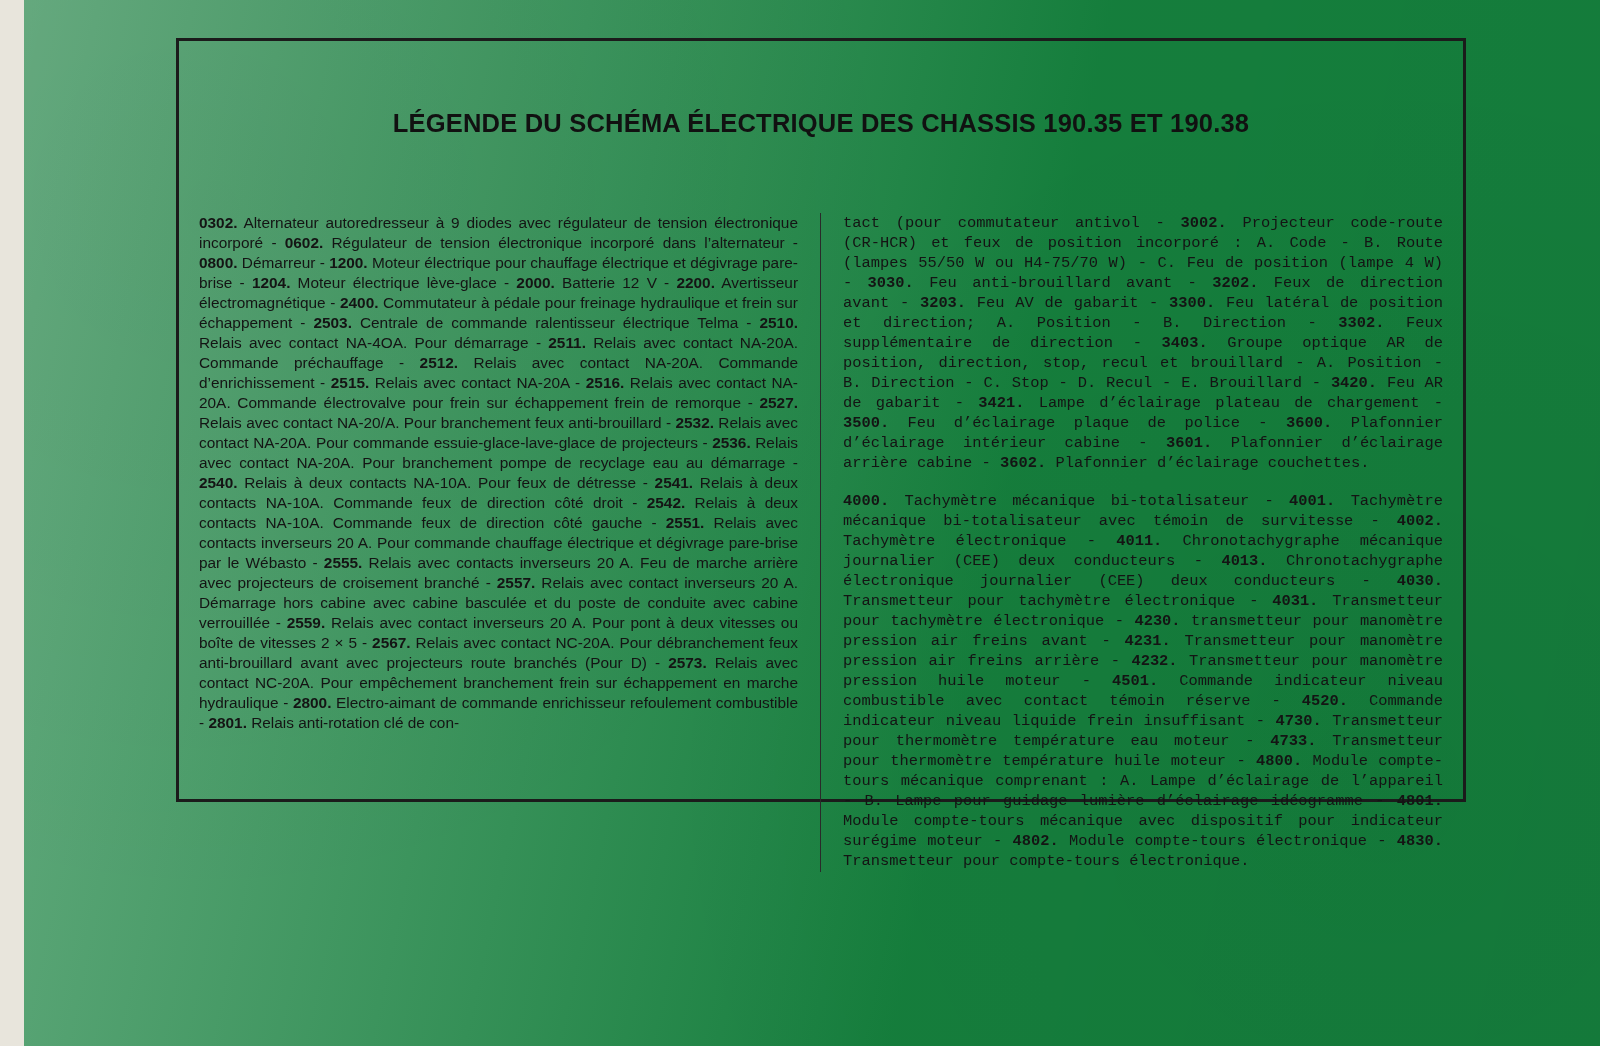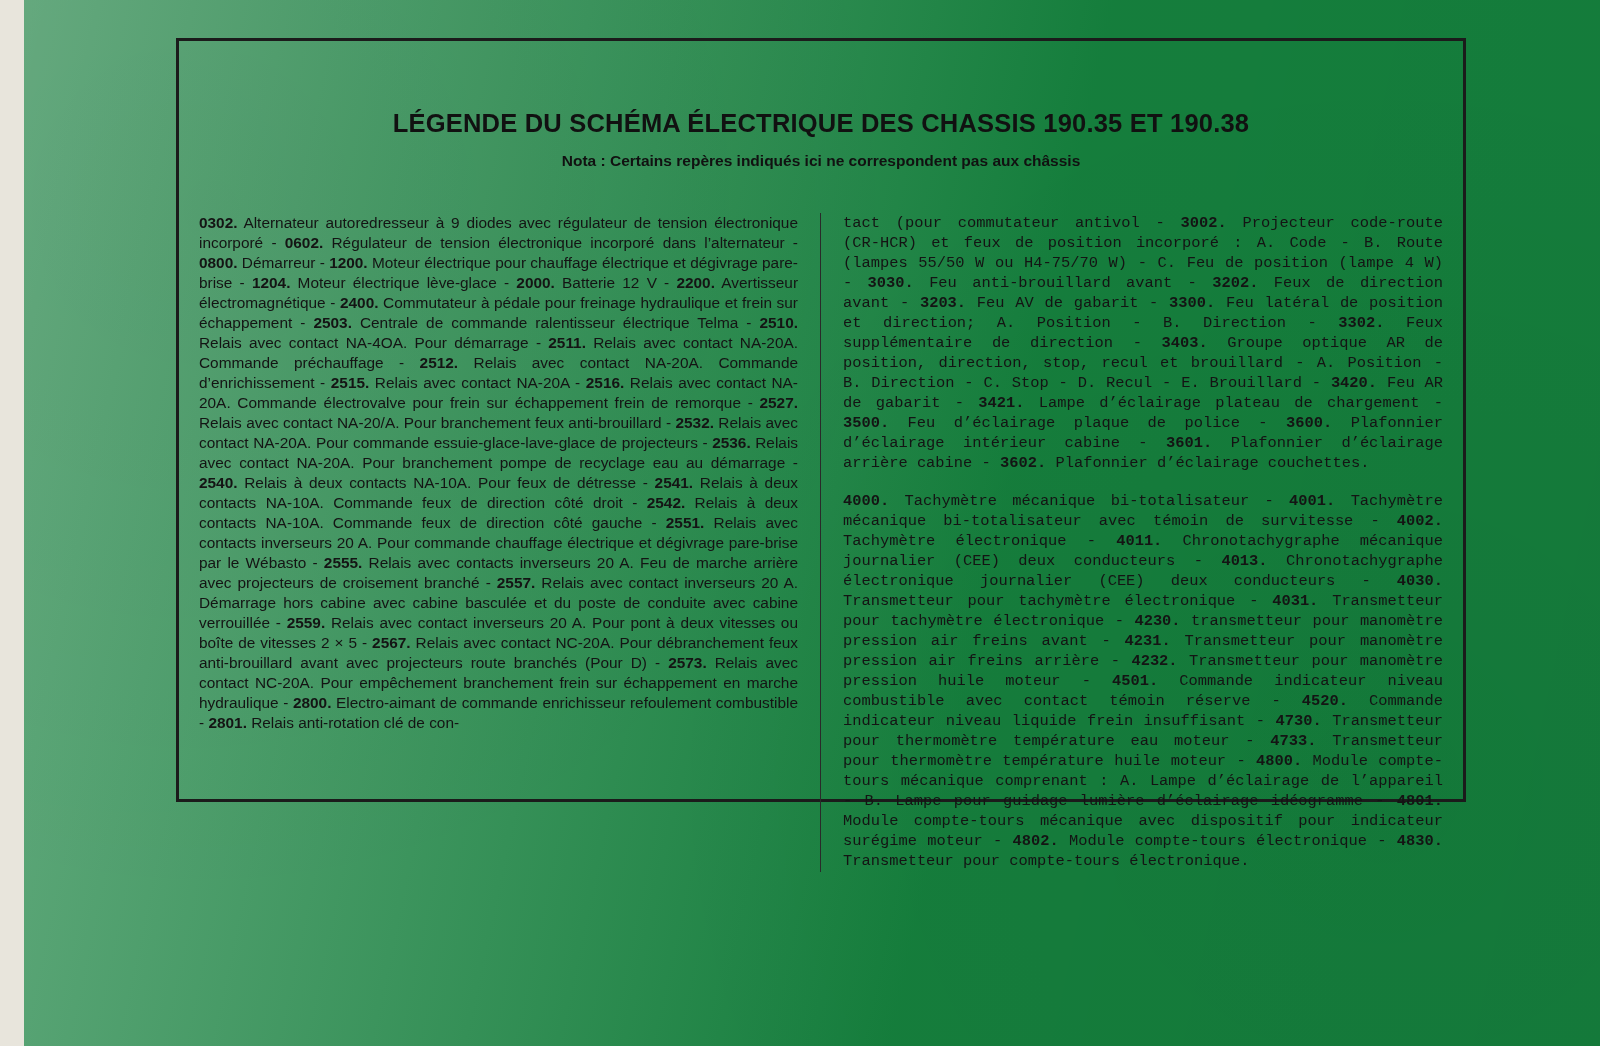--- a/index.html
+++ b/index.html
@@ -101,21 +101,20 @@
 </style>
 </head>
 <body>
 
 <div class="page">
   <div class="paper-texture"></div>
 
   <div class="frame">
 
     <div class="title">LÉGENDE DU SCHÉMA ÉLECTRIQUE DES CHASSIS 190.35 ET 190.38</div>
-    <div class="nota">Nota : Certains repères indiqués ici ne correspondent pas aux châssis</div>
 
     <div class="columns">
 
       <div class="col col-left">
         <p><b>0302.</b> Alternateur autoredresseur à 9 diodes avec régulateur de tension électronique incorporé - <b>0602.</b> Régulateur de tension électronique incorporé dans l’alternateur - <b>0800.</b> Démarreur - <b>1200.</b> Moteur électrique pour chauffage électrique et dégivrage pare-brise - <b>1204.</b> Moteur électrique lève-glace - <b>2000.</b> Batterie 12 V - <b>2200.</b> Avertisseur électromagnétique - <b>2400.</b> Commutateur à pédale pour freinage hydraulique et frein sur échappement - <b>2503.</b> Centrale de commande ralentisseur électrique Telma - <b>2510.</b> Relais avec contact NA-4OA. Pour démarrage - <b>2511.</b> Relais avec contact NA-20A. Commande préchauffage - <b>2512.</b> Relais avec contact NA-20A. Commande d’enrichissement - <b>2515.</b> Relais avec contact NA-20A - <b>2516.</b> Relais avec contact NA-20A. Commande électrovalve pour frein sur échappement frein de remorque - <b>2527.</b> Relais avec contact NA-20/A. Pour branchement feux anti-brouillard - <b>2532.</b> Relais avec contact NA-20A. Pour commande essuie-glace-lave-glace de projecteurs - <b>2536.</b> Relais avec contact NA-20A. Pour branchement pompe de recyclage eau au démarrage - <b>2540.</b> Relais à deux contacts NA-10A. Pour feux de détresse - <b>2541.</b> Relais à deux contacts NA-10A. Commande feux de direction côté droit - <b>2542.</b> Relais à deux contacts NA-10A. Commande feux de direction côté gauche - <b>2551.</b> Relais avec contacts inverseurs 20 A. Pour commande chauffage électrique et dégivrage pare-brise par le Wébasto - <b>2555.</b> Relais avec contacts inverseurs 20 A. Feu de marche arrière avec projecteurs de croisement branché - <b>2557.</b> Relais avec contact inverseurs 20 A. Démarrage hors cabine avec cabine basculée et du poste de conduite avec cabine verrouillée - <b>2559.</b> Relais avec contact inverseurs 20 A. Pour pont à deux vitesses ou boîte de vitesses 2 × 5 - <b>2567.</b> Relais avec contact NC-20A. Pour débranchement feux anti-brouillard avant avec projecteurs route branchés (Pour D) - <b>2573.</b> Relais avec contact NC-20A. Pour empêchement branchement frein sur échappement en marche hydraulique - <b>2800.</b> Electro-aimant de commande enrichisseur refoulement combustible - <b>2801.</b> Relais anti-rotation clé de con-</p>
       </div>
 
       <div class="col col-right">
         <p>tact (pour commutateur antivol - <b>3002.</b> Projecteur code-route (CR-HCR) et feux de position incorporé : A. Code - B. Route (lampes 55/50 W ou H4-75/70 W) - C. Feu de position (lampe 4 W) - <b>3030.</b> Feu anti-brouillard avant - <b>3202.</b> Feux de direction avant - <b>3203.</b> Feu AV de gabarit - <b>3300.</b> Feu latéral de position et direction; A. Position - B. Direction - <b>3302.</b> Feux supplémentaire de direction - <b>3403.</b> Groupe optique AR de position, direction, stop, recul et brouillard - A. Position - B. Direction - C. Stop - D. Recul - E. Brouillard - <b>3420.</b> Feu AR de gabarit - <b>3421.</b> Lampe d’éclairage plateau de chargement - <b>3500.</b> Feu d’éclairage plaque de police - <b>3600.</b> Plafonnier d’éclairage intérieur cabine - <b>3601.</b> Plafonnier d’éclairage arrière cabine - <b>3602.</b> Plafonnier d’éclairage couchettes.</p>
         <p><b>4000.</b> Tachymètre mécanique bi-totalisateur - <b>4001.</b> Tachymètre mécanique bi-totalisateur avec témoin de survitesse - <b>4002.</b> Tachymètre électronique - <b>4011.</b> Chronotachygraphe mécanique journalier (CEE) deux conducteurs - <b>4013.</b> Chronotachygraphe électronique journalier (CEE) deux conducteurs - <b>4030.</b> Transmetteur pour tachymètre électronique - <b>4031.</b> Transmetteur pour tachymètre électronique - <b>4230.</b> transmetteur pour manomètre pression air freins avant - <b>4231.</b> Transmetteur pour manomètre pression air freins arrière - <b>4232.</b> Transmetteur pour manomètre pression huile moteur - <b>4501.</b> Commande indicateur niveau combustible avec contact témoin réserve - <b>4520.</b> Commande indicateur niveau liquide frein insuffisant - <b>4730.</b> Transmetteur pour thermomètre température eau moteur - <b>4733.</b> Transmetteur pour thermomètre température huile moteur - <b>4800.</b> Module compte-tours mécanique comprenant : A. Lampe d’éclairage de l’appareil - B. Lampe pour guidage lumière d’éclairage idéogramme - <b>4801.</b> Module compte-tours mécanique avec dispositif pour indicateur surégime moteur - <b>4802.</b> Module compte-tours électronique - <b>4830.</b> Transmetteur pour compte-tours électronique.</p>

